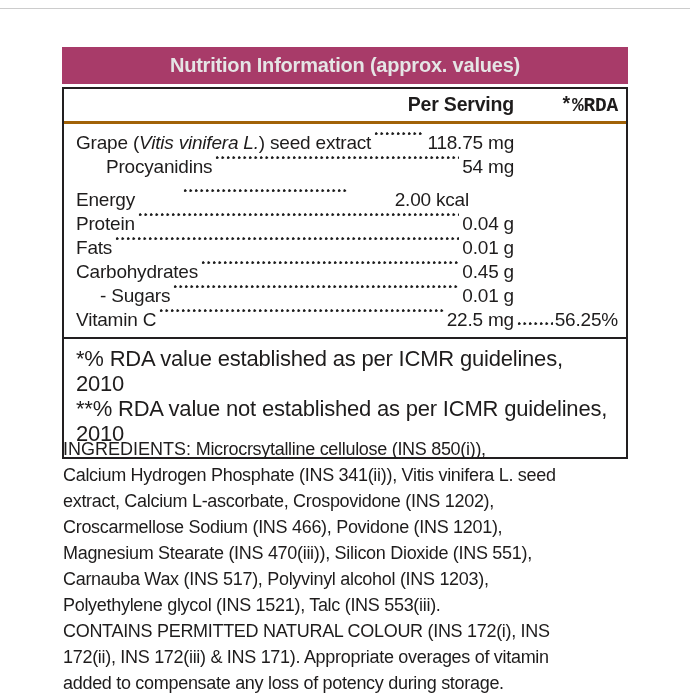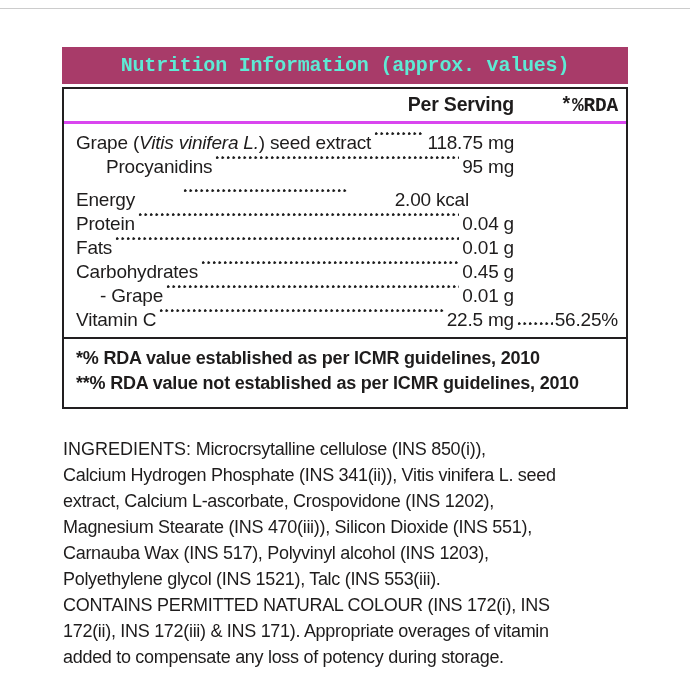--- a/index.html
+++ b/index.html
@@ -15,36 +15,35 @@
     position: absolute; top: 8px; left: 0;
     width: 690px; height: 0;
     border-top: 1px solid #cccccc;
   }
   .label-wrap {
     position: absolute; left: 62px; top: 47px; width: 566px;
   }
   .title-bar {
     height: 37px; line-height: 37px;
     background: #a83b69;
-    color: #5eead4;
+    color: #e5e5e5;
     font-weight: bold;
     font-size: 20px;
     text-align: center;
     letter-spacing: -0.2px;
-    font-family: Liberation Mono, monospace;
   }
   .nutri-box {
     margin-top: 3px;
     border: 2px solid #221f20;
     background: #ffffff;
   }
   .col-header {
     display: flex; align-items: baseline;
     padding: 5px 8px 4px 12px;
-    border-bottom: 3px solid #d946ef;
+    border-bottom: 3px solid #a16207;
     font-weight: bold;
     font-size: 19.5px;
     line-height: 21px;
     letter-spacing: -0.2px;
   }
   .col-header .spacer { flex: 1 1 auto; }
   .rda-head { width: 104px; text-align: right; flex: 0 0 104px; font-family: Liberation Mono, monospace; }
   .rows { padding: 7px 8px 5px 12px; }
   .row {
     display: flex; align-items: flex-end;
@@ -69,24 +68,23 @@
   }
   .rda-col {
     flex: 0 0 104px; width: 104px;
     display: flex; align-items: baseline;
   }
   .rda-col .rda { white-space: nowrap; margin-left: auto; }
   .rda-col .dots { margin-right: 2px; }
   .footnotes {
     border-top: 2px solid #221f20;
     padding: 7px 10px 11px 12px;
-    font-size: 18px;
+    font-size: 22px;
     line-height: 25px;
     letter-spacing: -0.2px;
-    font-weight: bold;
   }
   .ingredients {
     position: absolute; left: 63px; top: 436px; width: 566px;
     font-size: 18px;
     line-height: 26px;
     letter-spacing: -0.3px;
   }
   .ing-line { white-space: nowrap; }
   .ing-line b { font-weight: normal; letter-spacing: 0; }
 </style>
@@ -115,21 +113,21 @@
         <span class="lbl"><span>Grape (</span><i>Vitis vinifera L.</i><span>) seed extract</span></span>
         <span class="dots"></span>
         <span class="val">118.75 mg</span>
         <span class="rda-col"></span>
       </div>
 
 
       <div class="row">
         <span class="lbl ind">Procyanidins</span>
         <span class="dots"></span>
-        <span class="val">95 mg</span>
+        <span class="val">54 mg</span>
         <span class="rda-col"></span>
       </div>
 
       <div class="row gap">
         <span class="lbl">Energy</span>
         <span class="dots"></span>
         <span class="val">2.00 kcal</span>
         <span class="rda-col"></span>
       </div>
 
@@ -148,21 +146,21 @@
       </div>
 
       <div class="row">
         <span class="lbl">Carbohydrates</span>
         <span class="dots"></span>
         <span class="val">0.45 g</span>
         <span class="rda-col"></span>
       </div>
 
       <div class="row">
-        <span class="lbl ind-sm">- Grape</span>
+        <span class="lbl ind-sm">- Sugars</span>
         <span class="dots"></span>
         <span class="val">0.01 g</span>
         <span class="rda-col"></span>
       </div>
 
       <div class="row">
         <span class="lbl">Vitamin C</span>
         <span class="dots"></span>
         <span class="val">22.5 mg</span>
         <span class="rda-col">
@@ -178,19 +176,20 @@
       <div>**% RDA value not established as per ICMR guidelines, 2010</div>
     </div>
 
   </div>
 </div>
 
 <div class="ingredients">
   <div class="ing-line"><b>INGREDIENTS:</b><span> Microcrsytalline cellulose (INS 850(i)),</span></div>
   <div class="ing-line">Calcium Hydrogen Phosphate (INS 341(ii)), Vitis vinifera L. seed</div>
   <div class="ing-line">extract, Calcium L-ascorbate, Crospovidone (INS 1202),</div>
+  <div class="ing-line">Croscarmellose Sodium (INS 466), Povidone (INS 1201),</div>
   <div class="ing-line">Magnesium Stearate (INS 470(iii)), Silicon Dioxide (INS 551),</div>
   <div class="ing-line">Carnauba Wax (INS 517), Polyvinyl alcohol (INS 1203),</div>
   <div class="ing-line">Polyethylene glycol (INS 1521), Talc (INS 553(iii).</div>
   <div class="ing-line">CONTAINS PERMITTED NATURAL COLOUR (INS 172(i), INS</div>
   <div class="ing-line">172(ii), INS 172(iii) &amp; INS 171). Appropriate overages of vitamin</div>
   <div class="ing-line">added to compensate any loss of potency during storage.</div>
 </div>
 
 </body></html>

